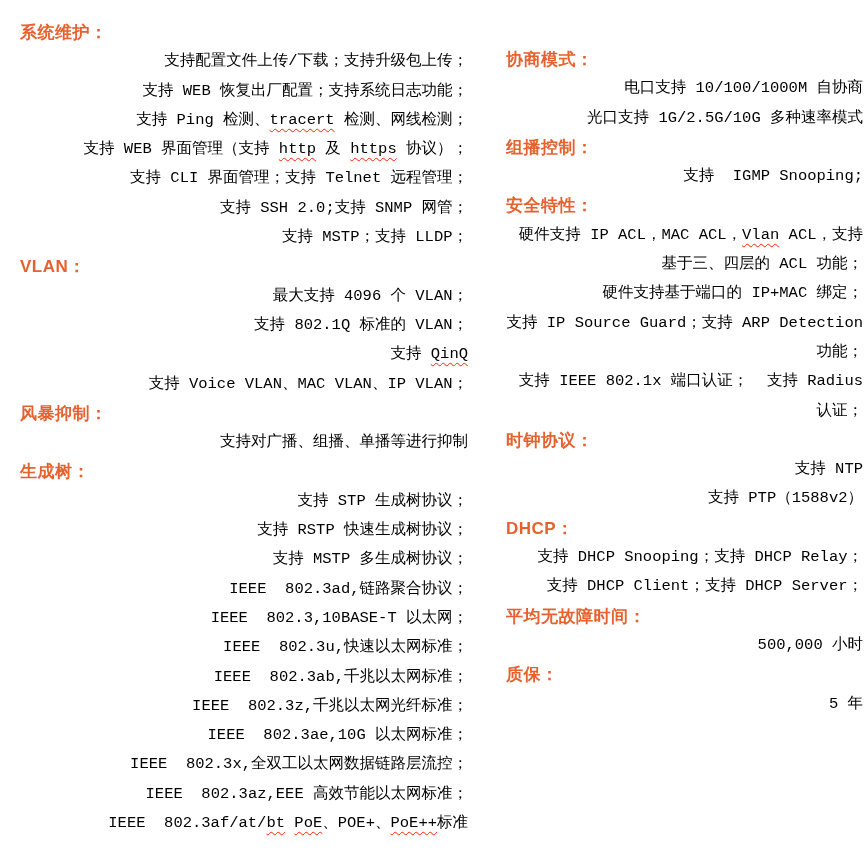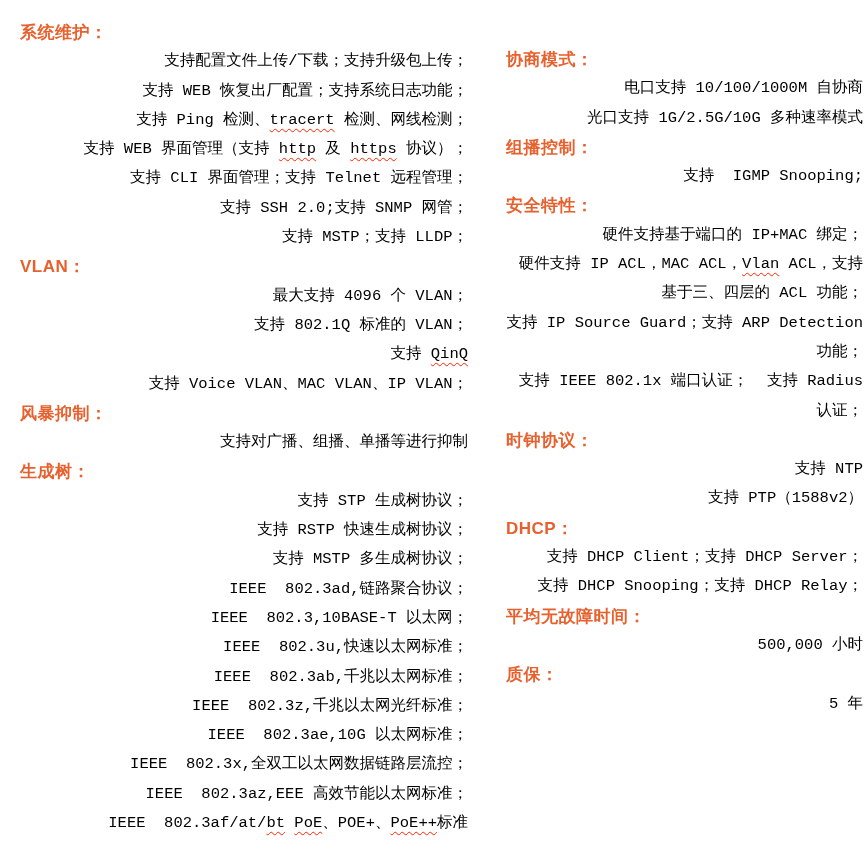--- a/index.html
+++ b/index.html
@@ -71,28 +71,28 @@
       <div class="line"><span>IEEE  802.3az,EEE 高效节能以太网标准；</span></div>
       <div class="line"><span>IEEE  802.3af/at/</span><span class="sq">bt</span><span> </span><span class="sq">PoE</span><span>、POE+、</span><span class="sq">PoE++</span><span>标准</span></div>
     </div>
     <div class="column col-right">
       <div class="heading">协商模式：</div>
       <div class="line"><span>电口支持 10/100/1000M 自协商</span></div>
       <div class="line"><span>光口支持 1G/2.5G/10G 多种速率模式</span></div>
       <div class="heading">组播控制：</div>
       <div class="line"><span>支持  IGMP Snooping;</span></div>
       <div class="heading">安全特性：</div>
+      <div class="line"><span>硬件支持 IP ACL，MAC ACL，</span><span class="sq">Vlan</span><span> ACL，支持基于三、四层的 ACL 功能；</span></div>
       <div class="line"><span>硬件支持基于端口的 IP+MAC 绑定；</span></div>
-      <div class="line"><span>硬件支持 IP ACL，MAC ACL，</span><span class="sq">Vlan</span><span> ACL，支持基于三、四层的 ACL 功能；</span></div>
       <div class="line"><span class="c1">支持 IP Source Guard；</span><span>支持 ARP Detection 功能；</span></div>
       <div class="line"><span>支持 IEEE 802.1x 端口认证；  支持 Radius 认证；</span></div>
       <div class="heading">时钟协议：</div>
       <div class="line"><span>支持 NTP</span></div>
       <div class="line"><span>支持 PTP（1588v2）</span></div>
       <div class="heading">DHCP：</div>
+      <div class="line"><span class="c1">支持 DHCP Snooping；</span><span>支持 DHCP Relay；</span></div>
       <div class="line"><span class="c1">支持 DHCP Client；</span><span>支持 DHCP Server；</span></div>
-      <div class="line"><span class="c1">支持 DHCP Snooping；</span><span>支持 DHCP Relay；</span></div>
       <div class="heading">平均无故障时间：</div>
       <div class="line"><span>500,000 小时</span></div>
       <div class="heading">质保：</div>
       <div class="line"><span>5 年</span></div>
     </div>
   </div>
 
 </body></html>

